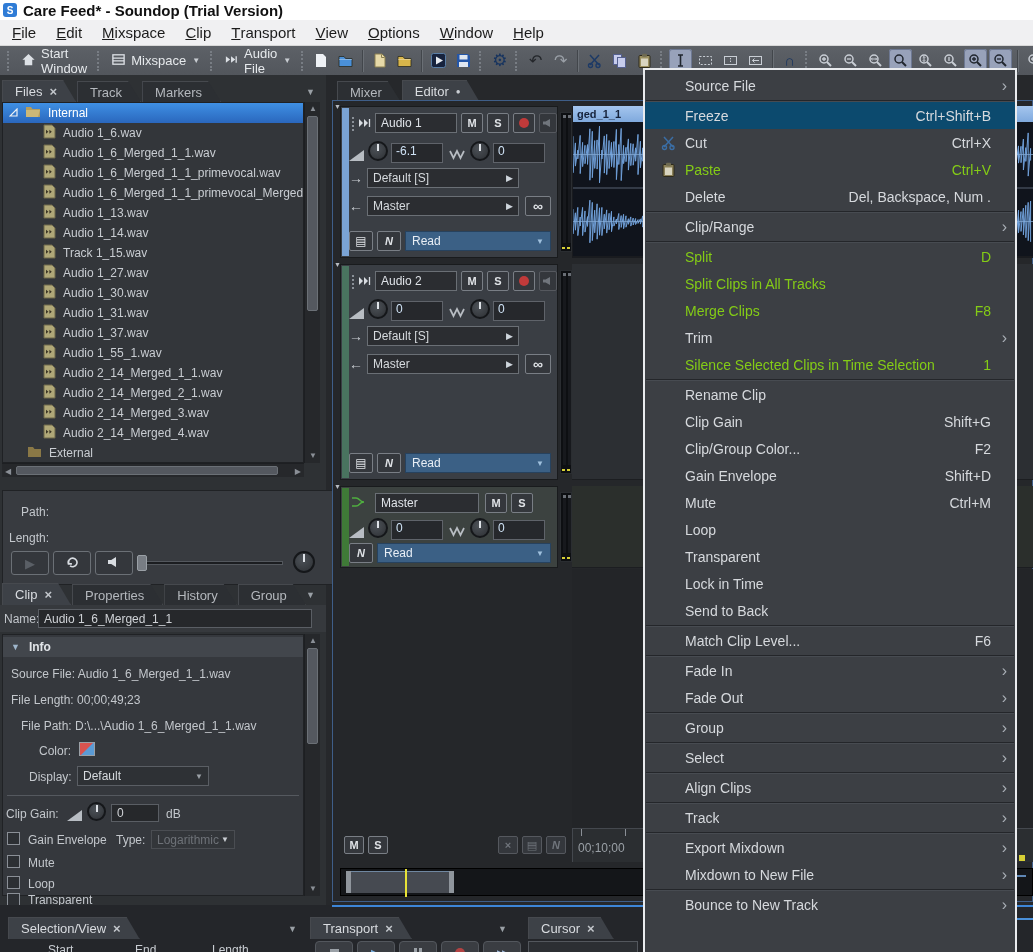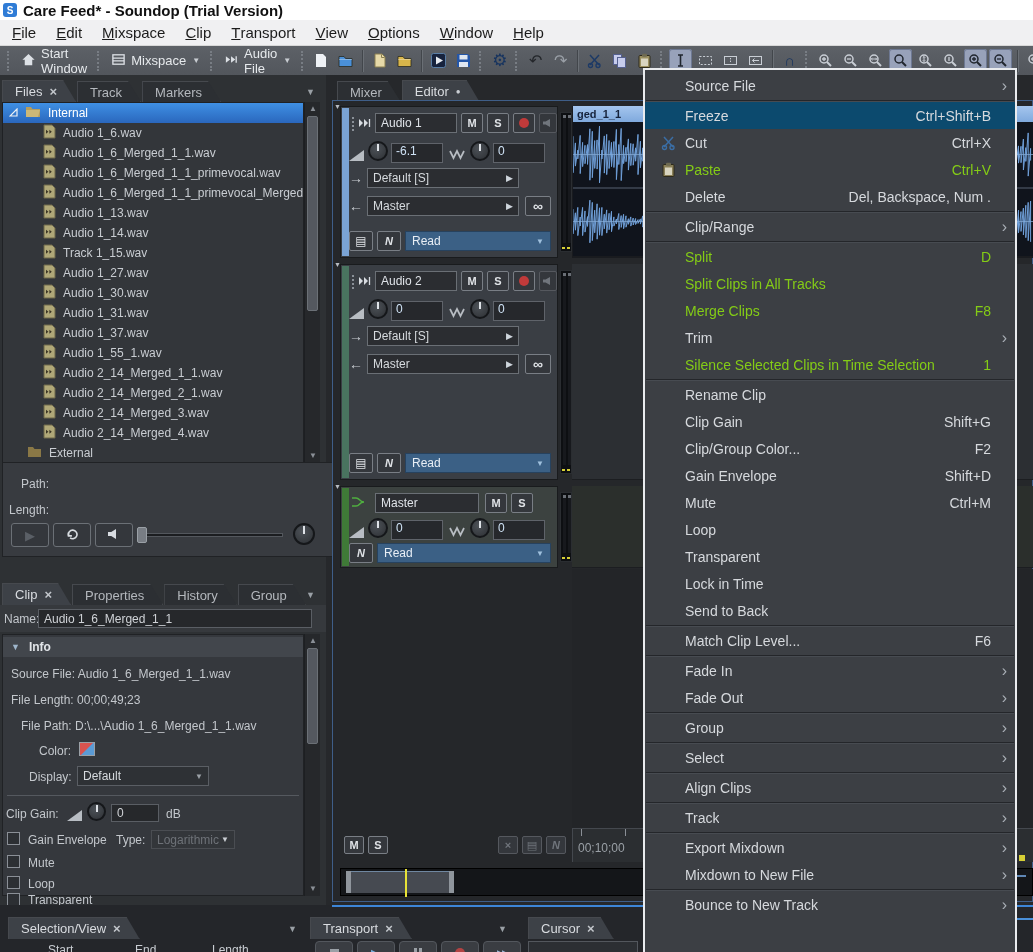--- a/index.html
+++ b/index.html
@@ -471,21 +471,21 @@
     <span class="sb-ar" style="left:4px;top:3px">▲</span>
     <div class="sb-th" style="left:2px;top:14px;width:11px;height:195px"></div>
     <span class="sb-ar" style="left:4px;bottom:3px">▼</span>
   </div>
   <div class="sb-h" style="left:2px;top:463px;width:302px;height:14px">
     <span class="sb-ar" style="left:3px;top:4px">◀</span>
     <div class="sb-th" style="left:14px;top:2px;width:262px;height:9px"></div>
     <span class="sb-ar" style="right:3px;top:4px">▶</span>
   </div>
 
-  <div class="abs panel" style="left:2px;top:462px;width:342px;height:95px">
+  <div class="abs panel" style="left:2px;top:490px;width:342px;height:95px">
     <span class="lbl" style="left:18px;top:14px">Path:</span>
     <span class="lbl" style="left:6px;top:40px">Length:</span>
     <div class="pv-btn" style="left:8px;top:60px">
       <span style="color:#5a5f66;font-size:13px">▶</span>
     </div>
     <div class="pv-btn" style="left:50px;top:60px">
       <span><svg width="15" height="13" viewBox="0 0 15 13">
             <path d="M3.5 8.5a4.3 4.3 0 1 1 1.5 2.3" fill="none" stroke="#d8dce1" stroke-width="1.6"></path>
             <path d="M3.5 5.5v3.4h3.4" fill="none" stroke="#d8dce1" stroke-width="1.6"></path>
           </svg></span>

